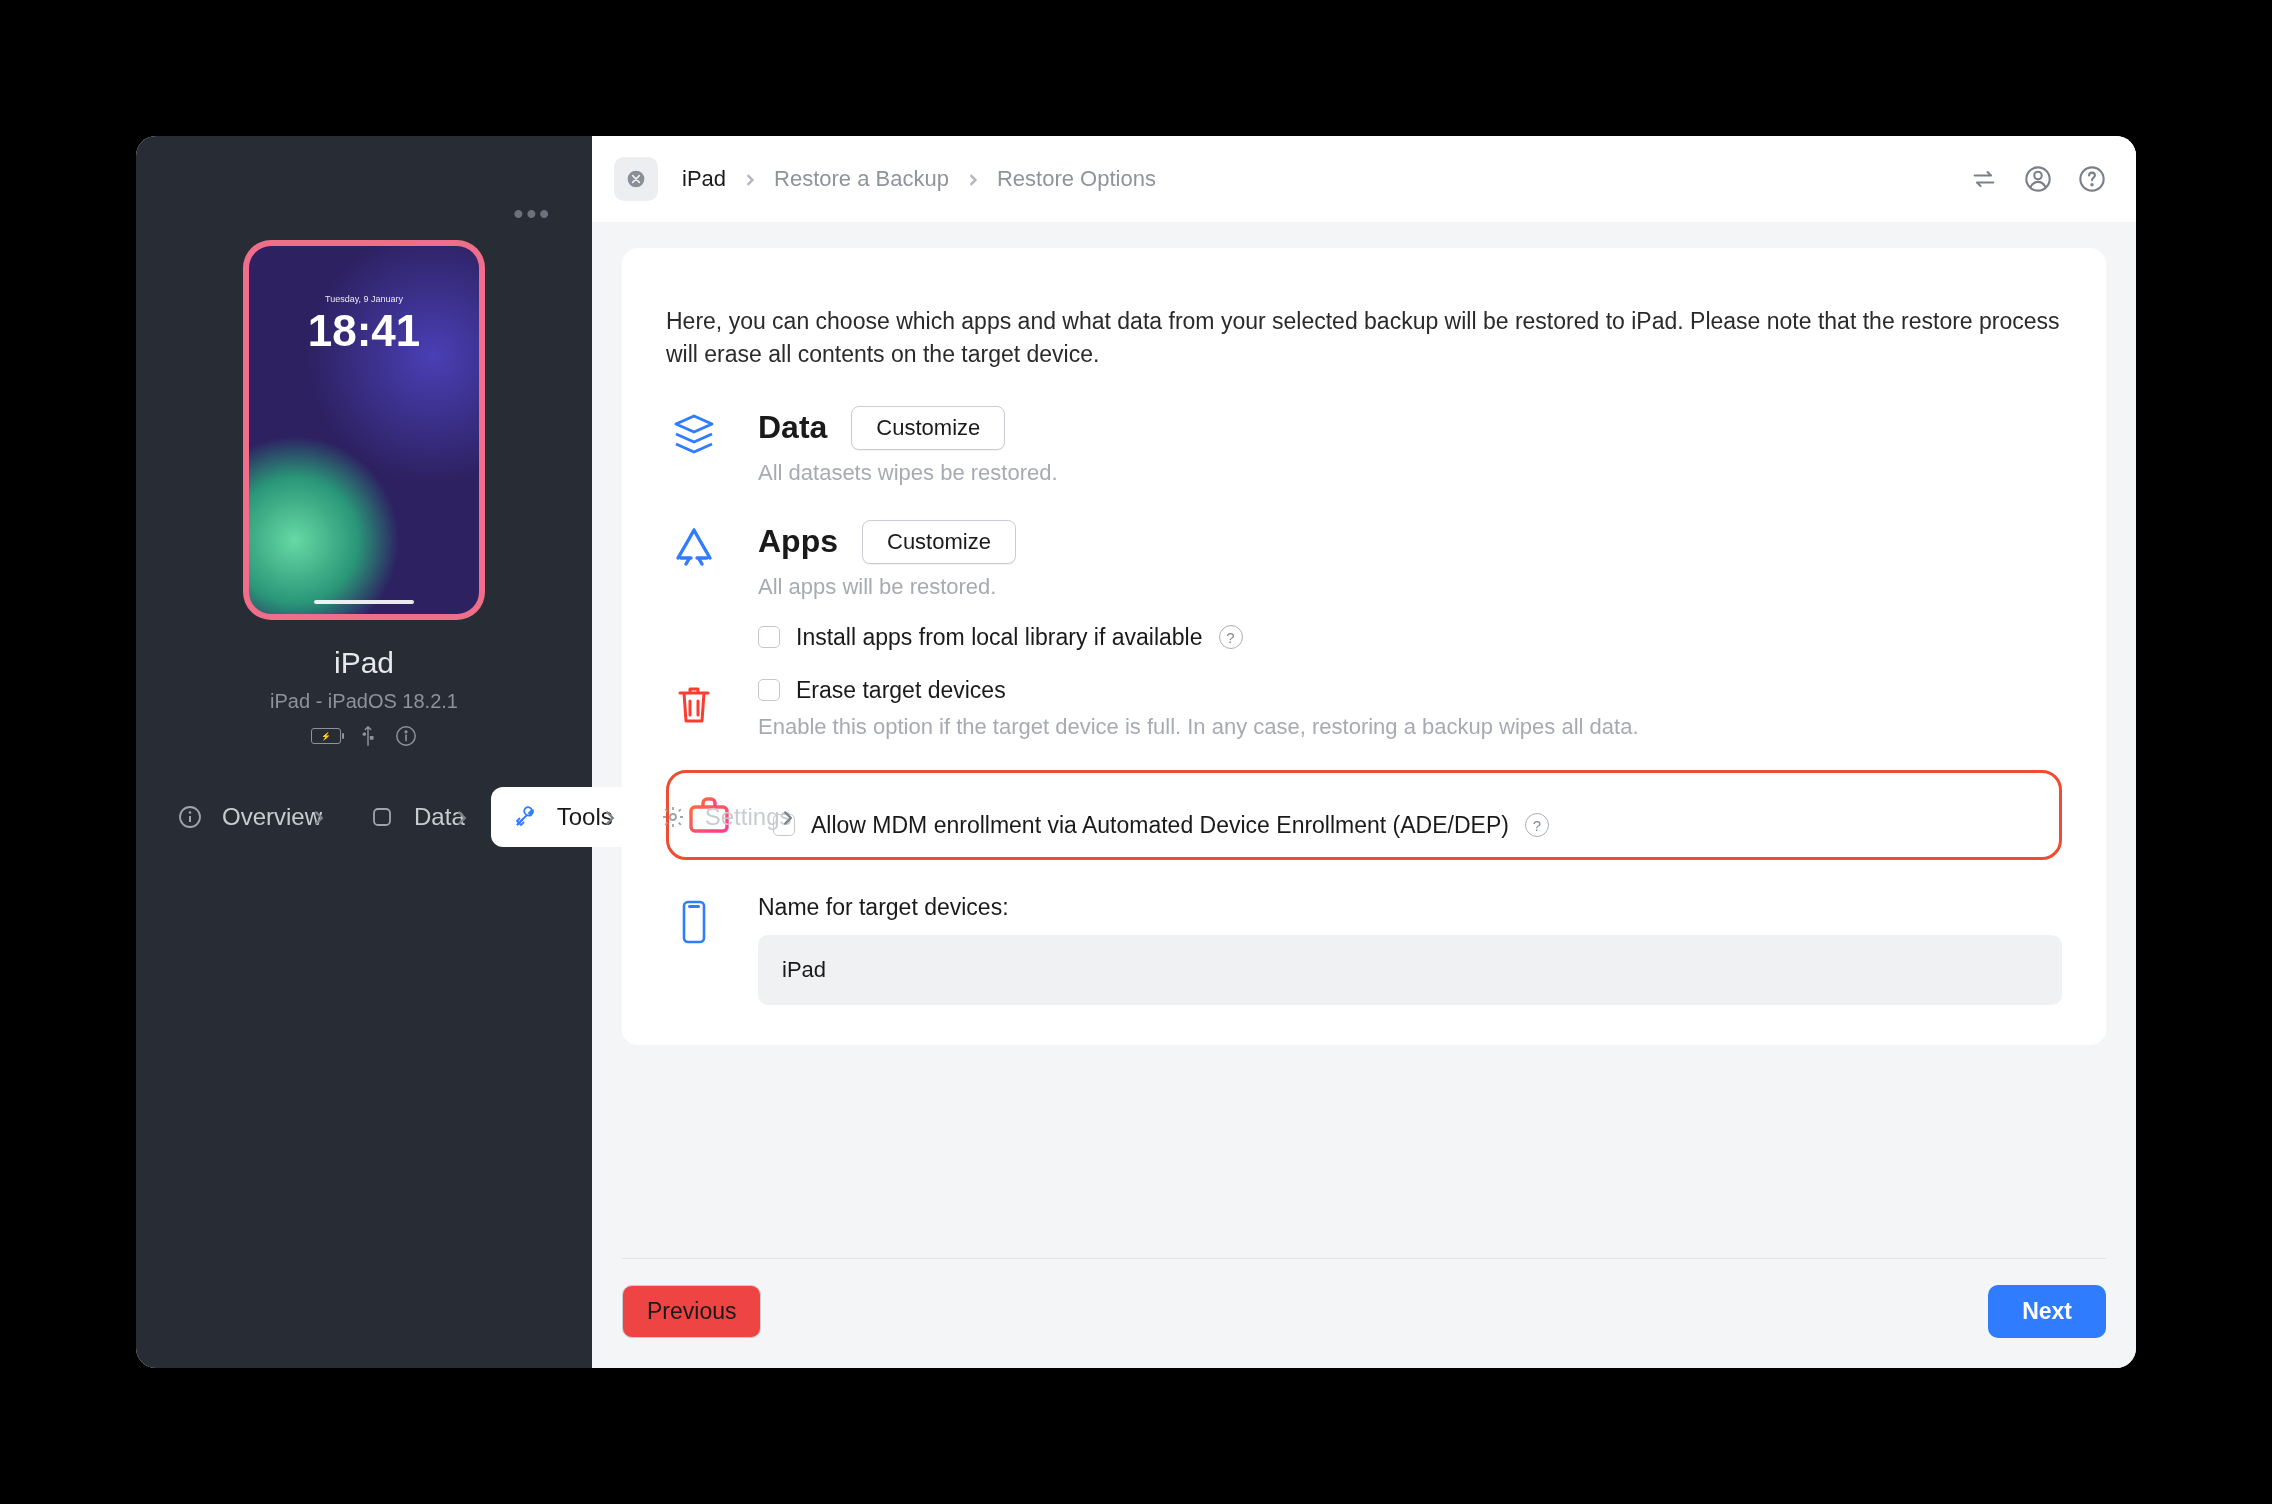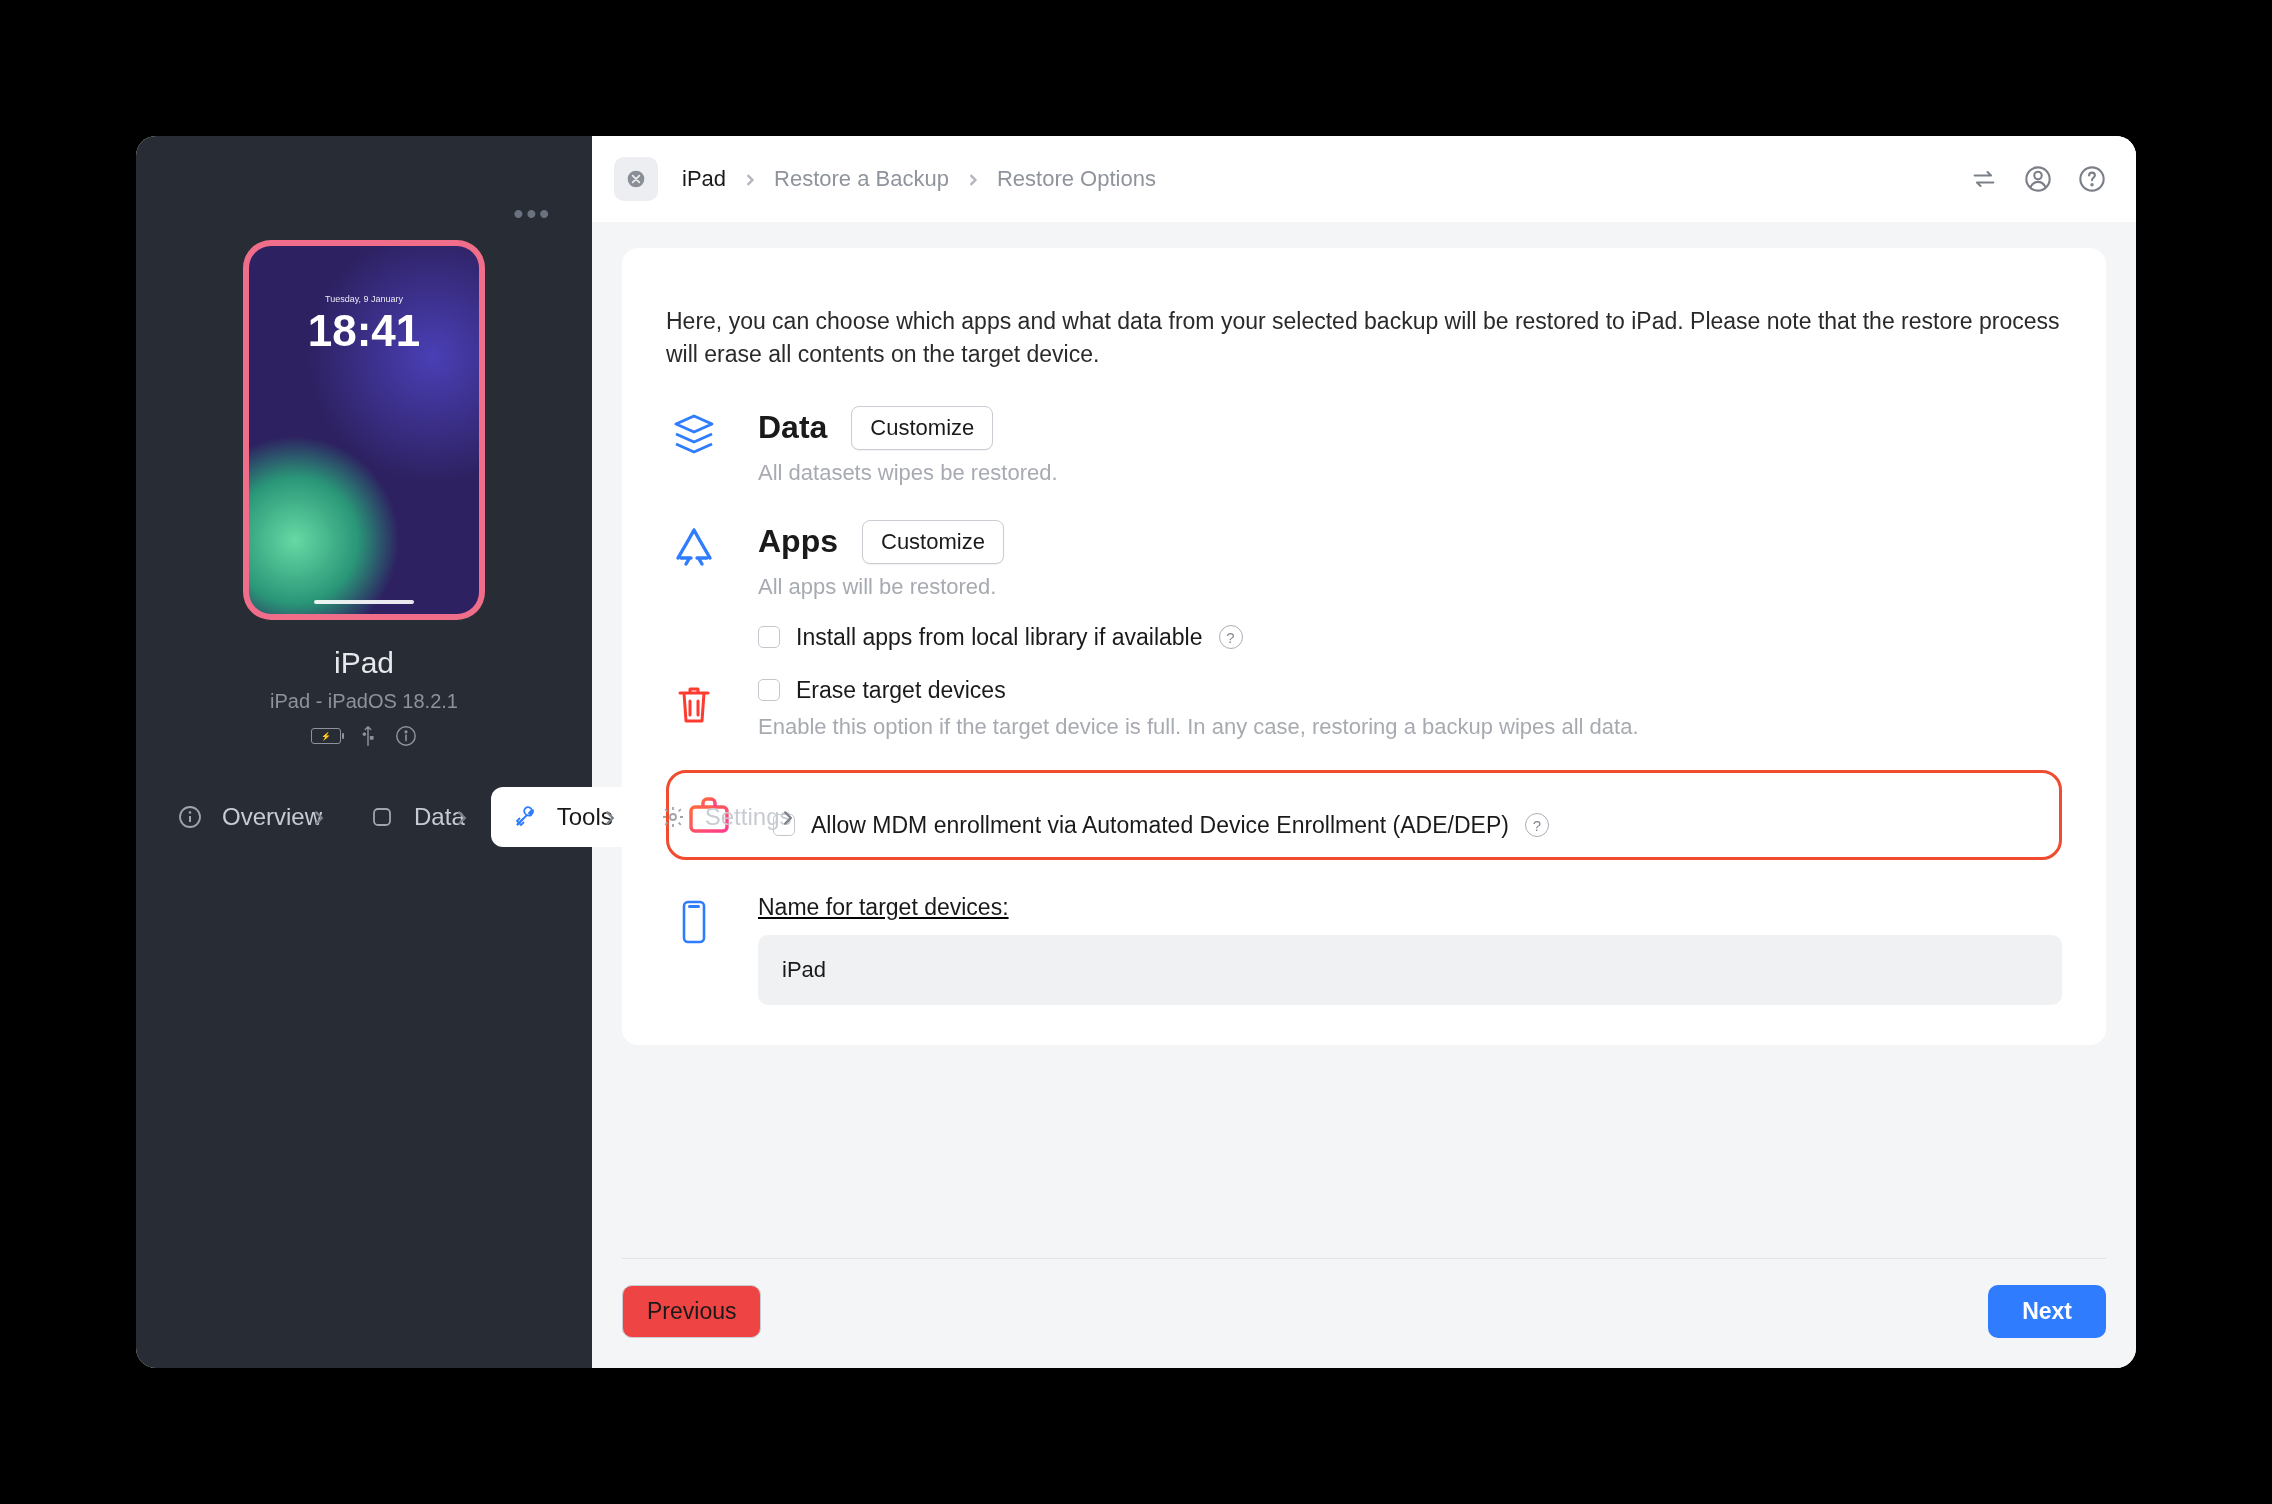--- a/index.html
+++ b/index.html
@@ -166,21 +166,21 @@
 
   .option-row { display:flex; gap:36px; margin-top:34px; align-items:flex-start; }
   .option-row.tight { margin-top:26px; }
   .icon-col { width:56px; min-width:56px; display:flex; justify-content:center; padding-top:4px;}
   .icon-col svg { width:48px; height:48px; }
 
   .head-line { display:flex; align-items:center; gap:24px; }
   .head-line h3 { margin:0; font-size:32px; font-weight:600; color:#1a1a1a; }
   .cust-btn {
     border:1px solid #c9ccd2; background:#fff; border-radius:8px;
-    padding:8px 18px; font-size:22px; color:#1a1a1a; font-weight:500;
+    padding:8px 24px; font-size:22px; color:#1a1a1a; font-weight:500;
     box-shadow: 0 1px 1px rgba(0,0,0,0.05);
   }
   .sub-line { color:var(--soft-text); font-size:22px; margin-top:10px; }
 
   .check-line { display:flex; align-items:center; gap:16px; font-size:23px; color:#1a1a1a; }
   .chk {
     width:22px; height:22px; border:1.6px solid #c4c8ce; border-radius:5px; background:#fff;
     flex-shrink:0;
   }
   .help-q {
@@ -192,21 +192,21 @@
   .highlight-box {
     border: 3px solid var(--highlight-red);
     border-radius: 20px;
     padding: 18px 24px 18px 12px;
     margin-top: 30px;
     display:flex; gap:36px; align-items:flex-end;
   }
   .highlight-box .icon-col{ padding-top:0;}
 
   .name-row { display:flex; gap:36px; margin-top:34px; align-items:flex-start;}
-  .name-col { flex:1;text-decoration:underline; }
+  .name-col { flex:1; }
   .name-label { font-size:23px; color:#1a1a1a; margin-bottom:14px;}
   .name-input {
     background:#eff1f3; border:none; border-radius:10px;
     padding:22px 24px; width:100%; font-size:22px; color:#1a1a1a;
   }
 
   .footer {
     margin: auto 30px 30px 30px;
     border-top:1px solid #e3e5e9;
     padding-top:26px;

